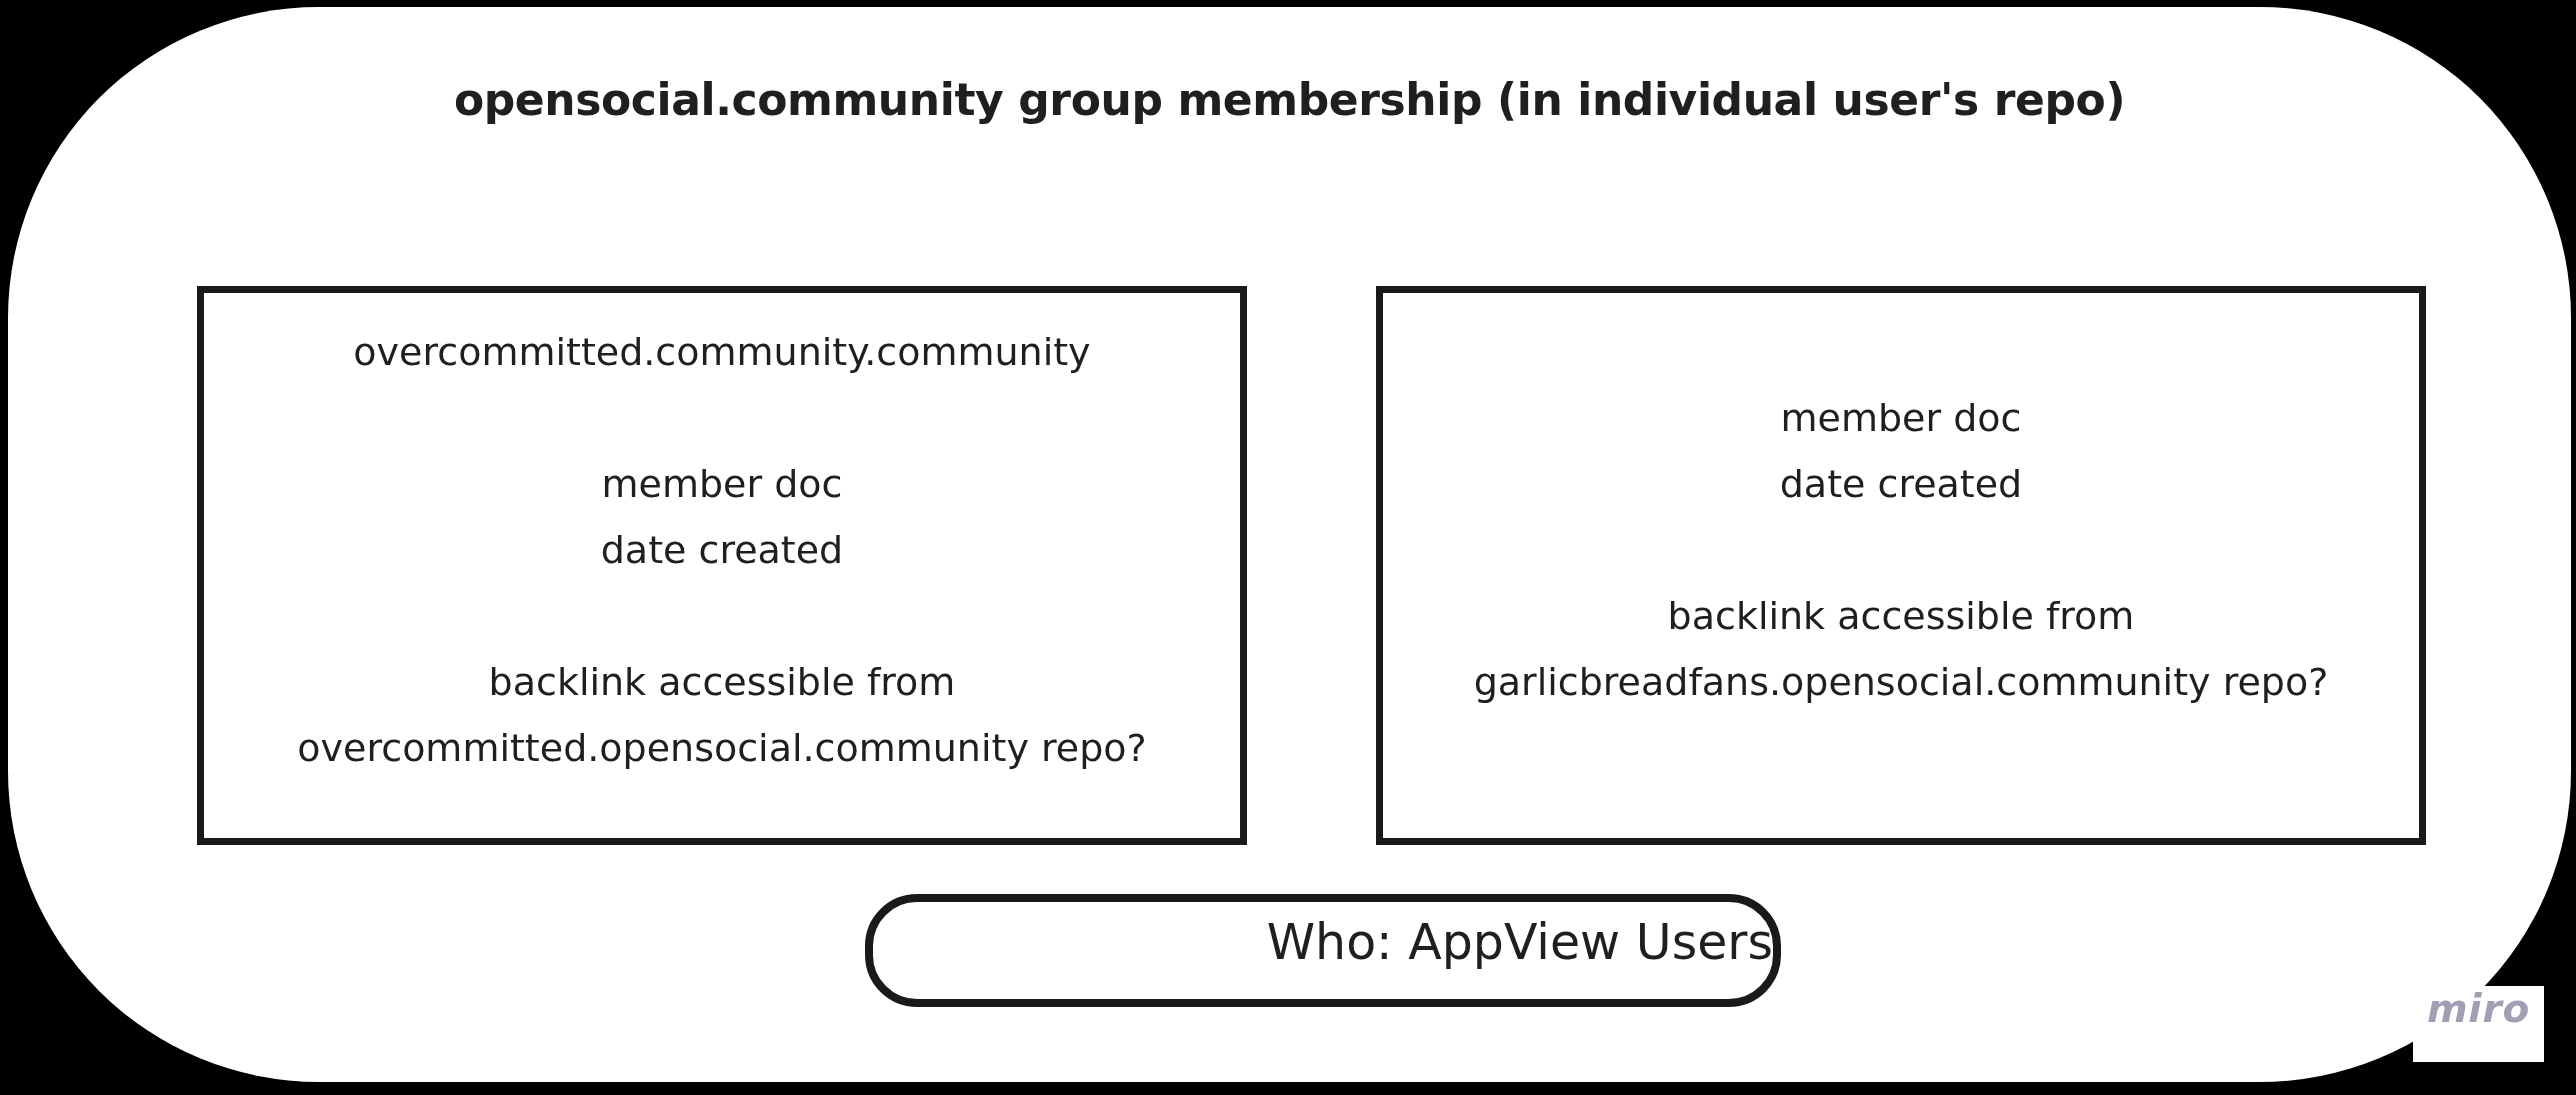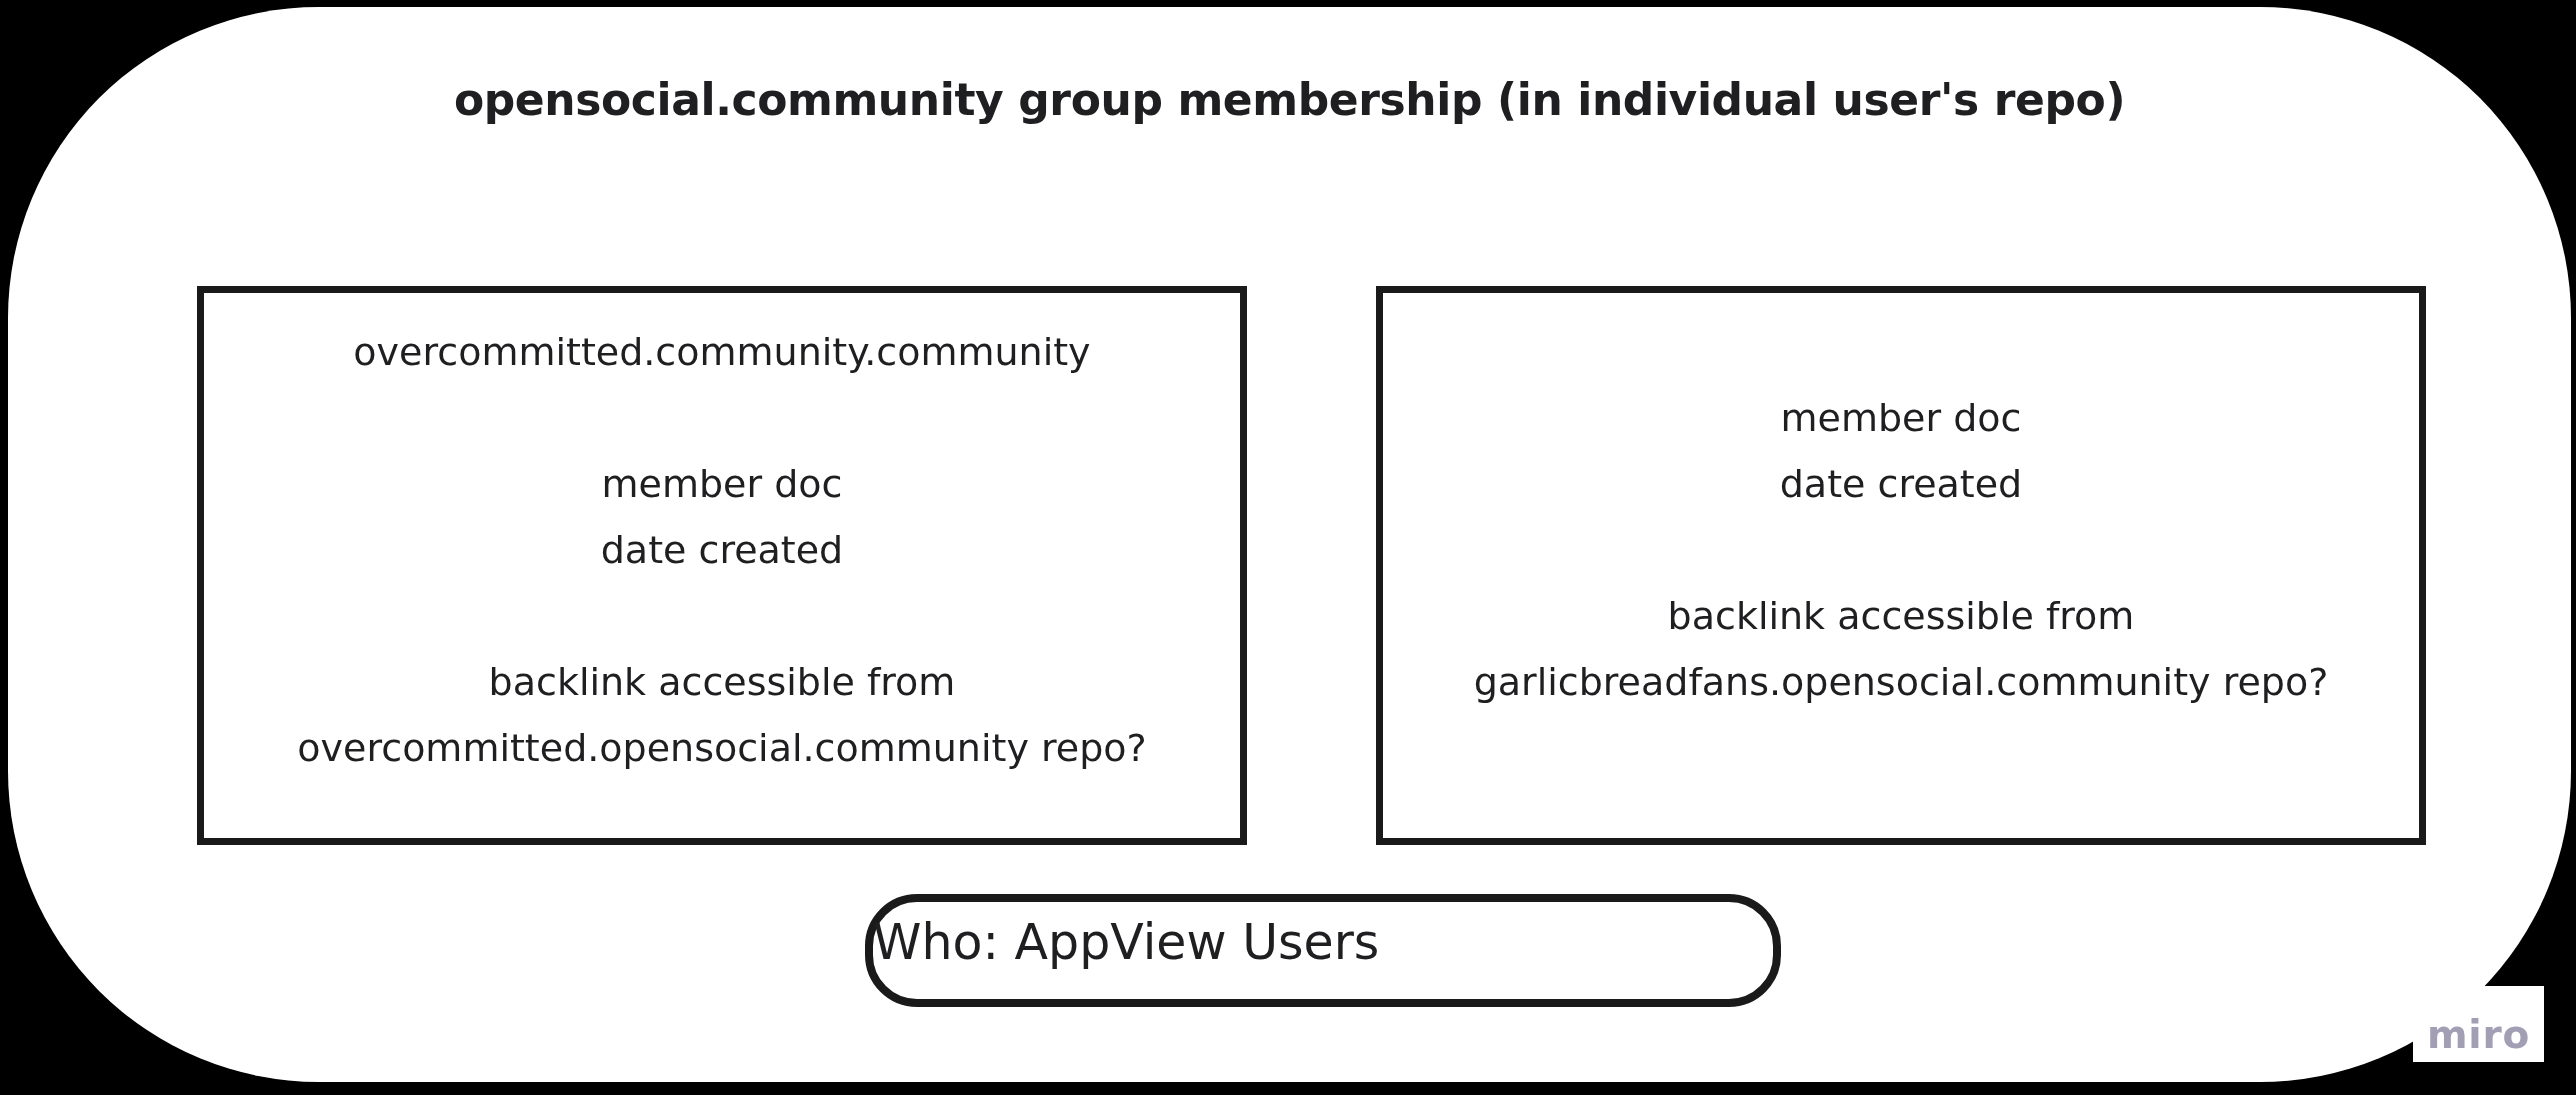--- a/index.html
+++ b/index.html
@@ -63,39 +63,40 @@
     position: absolute;
     left: 857px;
     top: 887px;
     width: 916px;
     height: 113px;
     border: 8.4px solid var(--line);
     border-radius: 52px;
     background: var(--surface);
     display: flex;
     align-items: center;
-    justify-content: flex-start;
+    justify-content: flex-end;
     padding-bottom: 15px;
   }
   .who-pill-label {
     font-size: 49px;
     color: var(--text);
     white-space: nowrap;
   }
   .miro-badge {
     position: absolute;
     left: 2413px;
     top: 986px;
     width: 131px;
     height: 76px;
     background: var(--surface);
     display: flex;
-    align-items: flex-end;
+    align-items: flex-start;
     justify-content: center;
     padding-bottom: 5px;
+    font-style: italic;
   }
   .miro-logo {
     font-size: 39px;
     font-weight: 600;
     color: var(--miro);
     letter-spacing: 0.8px;
   }
 </style>
 </head>
 <body>

